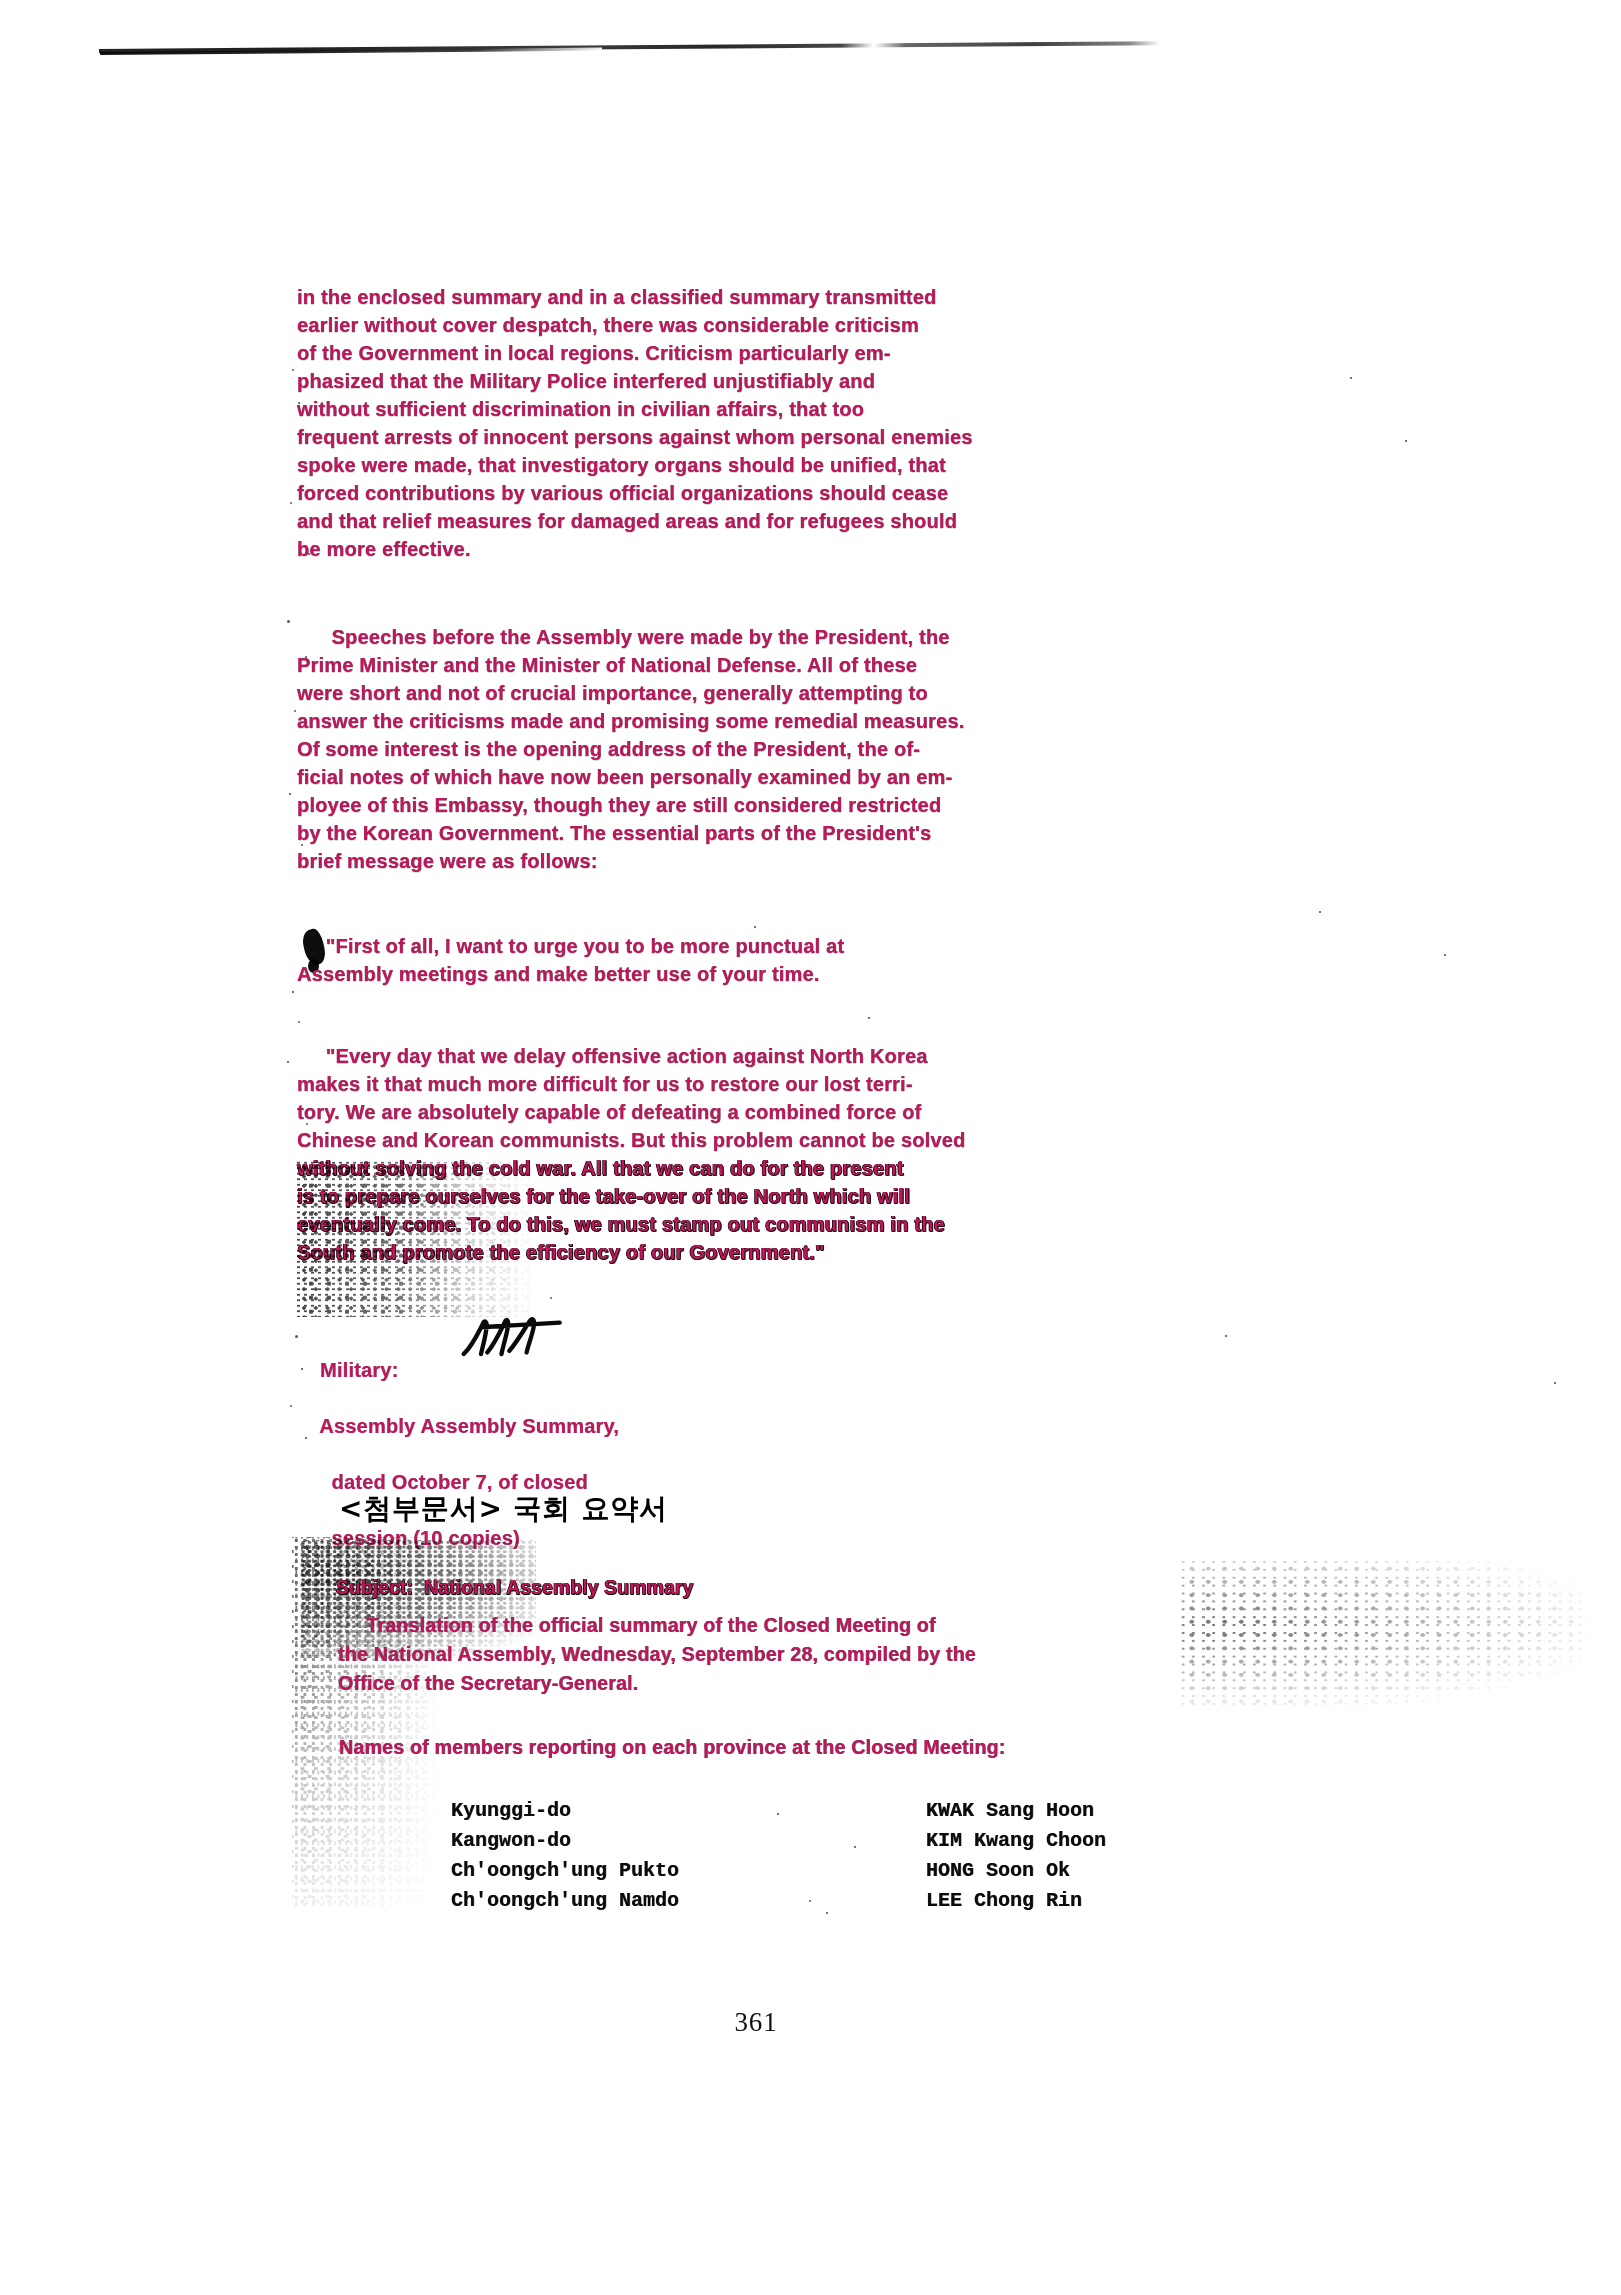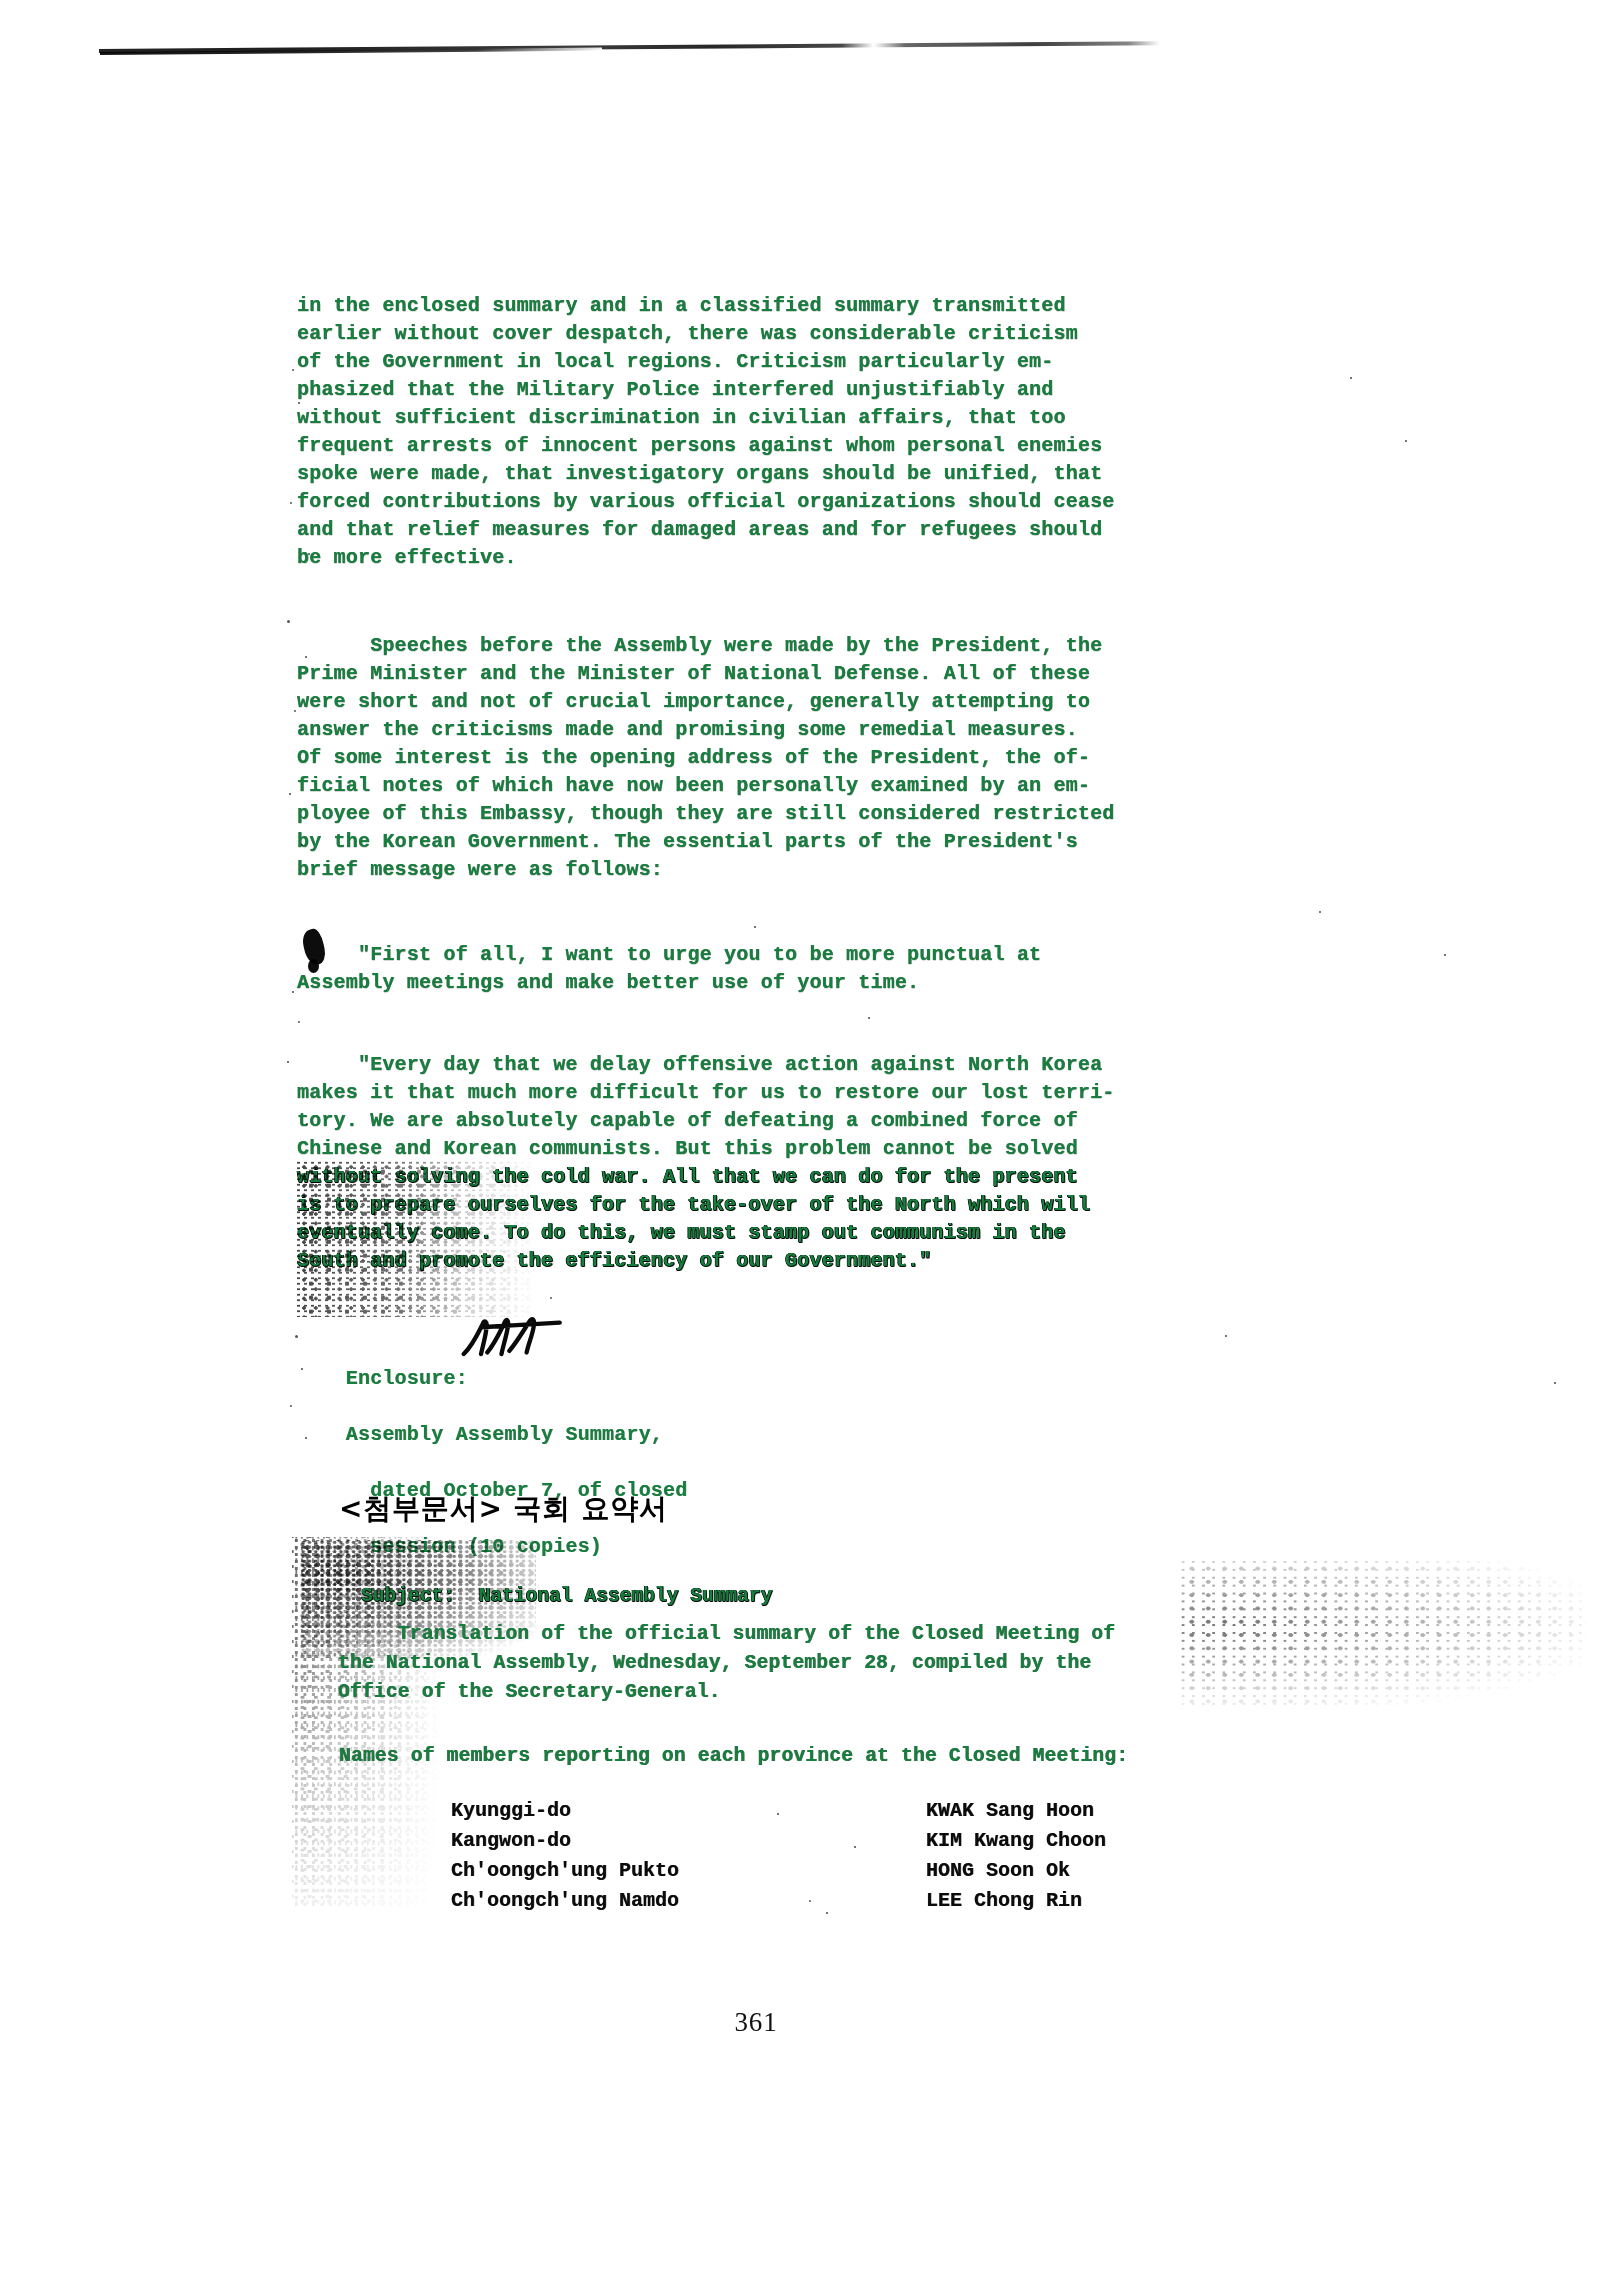--- a/index.html
+++ b/index.html
@@ -41,25 +41,24 @@
     left: 100px;
     width: 502px;
     height: 3.1px;
     background: linear-gradient(90deg, #000 0%, #111 40%, #333 75%, #fff 100%);
     transform: rotate(-0.5deg);
   }
 
   
   .typed {
     position: absolute;
-    font-family: Liberation Mono, monospace;
-    color: #15803d;
+    font-family: Liberation Sans, sans-serif;
+    color: #be185d;
     white-space: pre;
     letter-spacing: 0.2px;
-    margin-top: 9px;
   }
 
   .body-block {
     left: 297px;
     font-size: 20px;
     line-height: 28px;
     font-weight: 600;
     text-shadow:
        0.4px 0 0 rgba(0,0,0,0.42),
        -0.3px 0.2px 0 rgba(0,0,0,0.22),
@@ -305,21 +304,21 @@
   <div class="ink-blot b2"></div>
 
   <div class="typed body-block" id="para-3">     "First of all, I want to urge you to be more punctual at
 Assembly meetings and make better use of your time.</div>
 
   <div class="typed body-block" id="para-4"><span class="smudged">     "Every day that we delay offensive action against North Korea</span><span class="smudged">makes it that much more difficult for us to restore our lost terri-</span><span class="smudged">tory. We are absolutely capable of defeating a combined force of</span><span class="smudged">Chinese and Korean communists. But this problem cannot be solved</span><span class="smudged" style="text-shadow: rgb(0, 0, 0) 0.7px 0px 0px, rgb(0, 0, 0) -0.6px 0px 0px, rgb(0, 0, 0) 0px 0.5px 0px, rgb(0, 0, 0) 0px -0.5px 0px, rgba(0, 0, 0, 0.7) 1.1px 0.5px 0px; font-weight: 700;">without solving the cold war. All that we can do for the present</span><span class="smudged" style="text-shadow: rgb(0, 0, 0) 0.7px 0px 0px, rgb(0, 0, 0) -0.6px 0px 0px, rgb(0, 0, 0) 0px 0.5px 0px, rgb(0, 0, 0) 0px -0.5px 0px, rgba(0, 0, 0, 0.7) 1.1px 0.5px 0px; font-weight: 700;">is to prepare ourselves for the take-over of the North which will</span><span class="smudged" style="text-shadow: rgb(0, 0, 0) 0.7px 0px 0px, rgb(0, 0, 0) -0.6px 0px 0px, rgb(0, 0, 0) 0px 0.5px 0px, rgb(0, 0, 0) 0px -0.5px 0px, rgba(0, 0, 0, 0.7) 1.1px 0.5px 0px; font-weight: 700;">eventually come. To do this, we must stamp out communism in the</span><span class="smudged" style="text-shadow: rgb(0, 0, 0) 0.7px 0px 0px, rgb(0, 0, 0) -0.6px 0px 0px, rgb(0, 0, 0) 0px 0.5px 0px, rgb(0, 0, 0) 0px -0.5px 0px, rgba(0, 0, 0, 0.7) 1.1px 0.5px 0px; font-weight: 700;">South and promote the efficiency of our Government."</span></div>
 
   <div class="noise noise-smudge-para"></div>
 
   <div class="typed" id="enclosure">
-    <span>Enclosure:</span><br>
+    <span>Military:</span><br>
     <span>Assembly Assembly Summary,</span><br>
     <span>  dated October 7, of closed</span><br>
     <span>  session (10 copies)</span>
   </div>
 
   <svg class="signature" viewBox="0 0 150 62">
     <path d="M6 52 C18 40, 24 26, 30 14 C32 8, 36 10, 35 18 C34 30, 30 42, 28 52
              M36 50 C46 38, 52 24, 58 12 C60 6, 64 9, 62 18 C60 30, 56 42, 54 52
              M64 48 C74 36, 82 22, 90 10 C93 5, 97 8, 95 17 C93 29, 88 40, 86 50
              M28 18 L128 12" fill="none" stroke="#0a0a0a" stroke-width="5.5" stroke-linecap="round" stroke-linejoin="round"></path>

